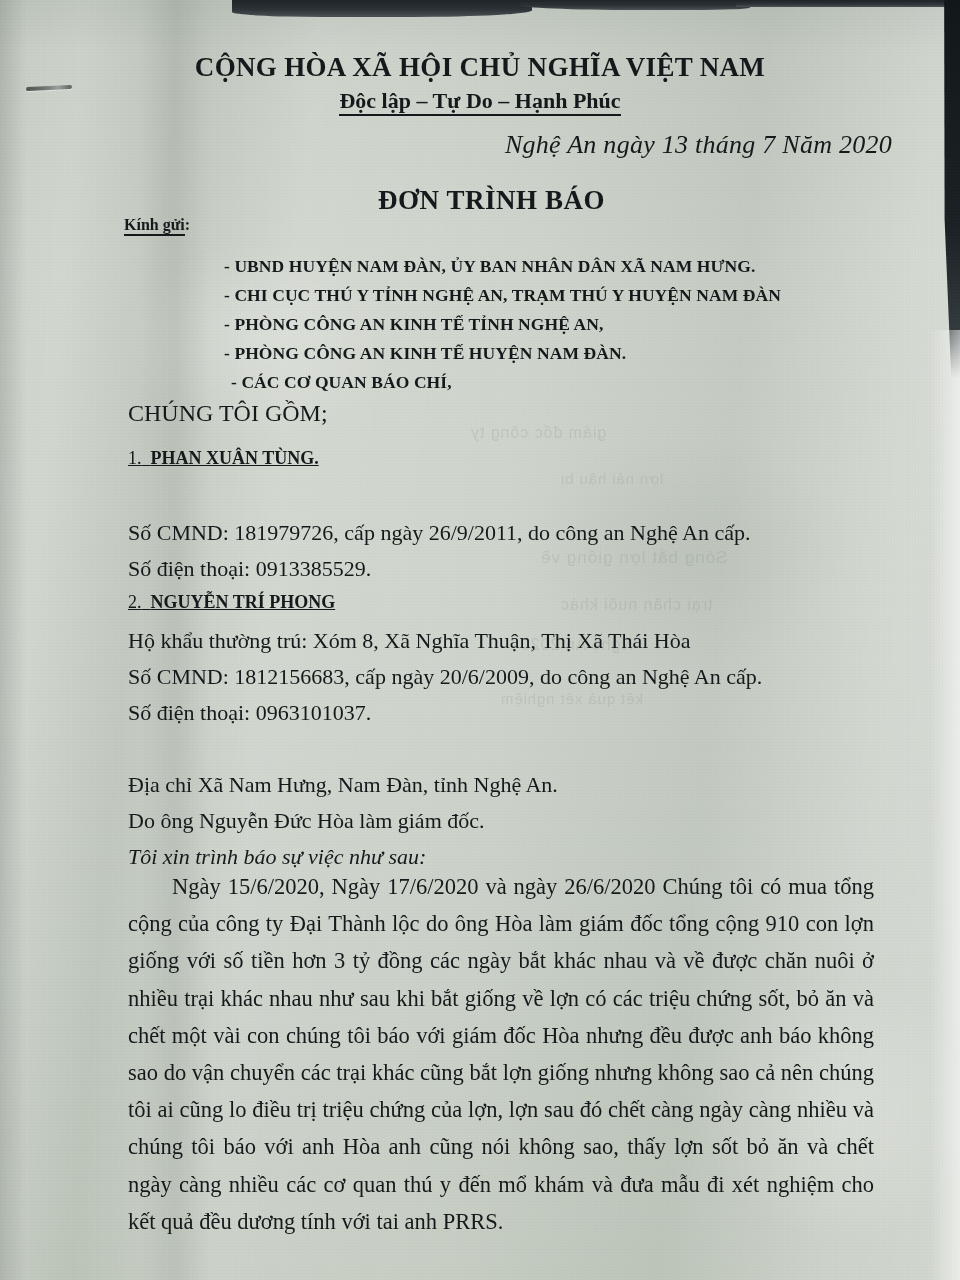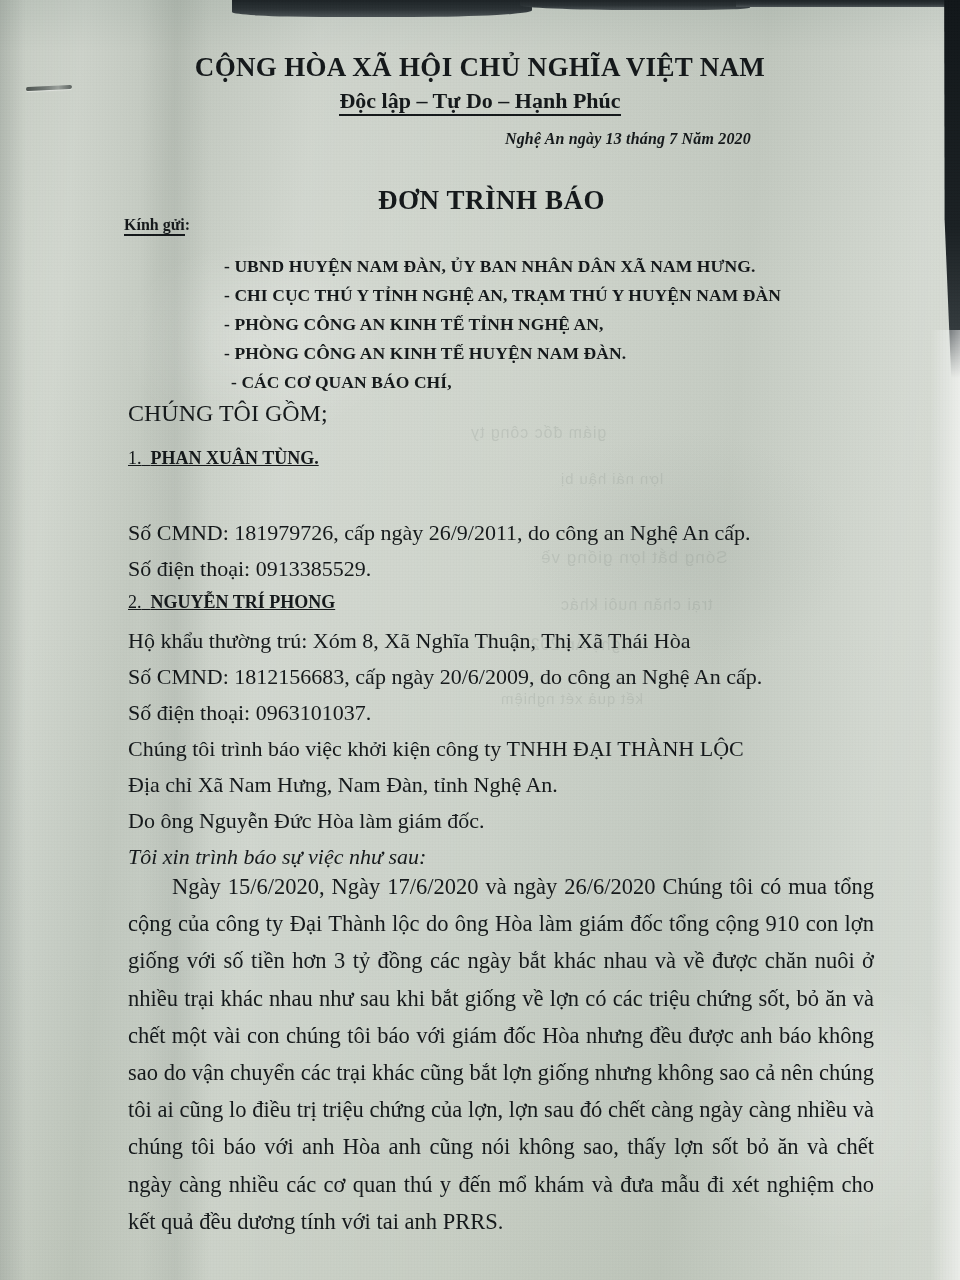--- a/index.html
+++ b/index.html
@@ -136,23 +136,22 @@
   .motto {
     left: 0; right: 0;
     text-align: center;
     font-weight: 700;
     font-size: 22px;
   }
   .motto span { border-bottom: 2px solid #14181a; padding-bottom: 1px; }
 
   .datestamp {
     font-style: italic;
-    font-size: 16px;
+    font-size: 26px;
     letter-spacing: .01em;
-    font-weight: bold;
   }
 
   .doctitle {
     left: 0; right: 0;
     text-align: center;
     font-weight: 700;
     font-size: 27px;
     letter-spacing: .02em;
     padding-left: 23px;
   }
@@ -258,21 +257,20 @@
     <div class="tline detail" style="left:128px; top:556px;">Số điện thoại: 0913385529.</div>
 
     <div class="tline personname" style="left:128px; top:592px;">
       <span class="num">2.</span>&nbsp;
       <span>NGUYỄN TRÍ PHONG</span>
     </div>
     <div class="tline detail" style="left:128px; top:628px;">Hộ khẩu thường trú: Xóm 8, Xã Nghĩa Thuận, Thị Xã Thái Hòa</div>
     <div class="tline detail" style="left:128px; top:664px;"> Số CMND: 1812156683, cấp ngày 20/6/2009, do công an Nghệ An cấp.</div>
     <div class="tline detail" style="left:128px; top:700px;">Số điện thoại: 0963101037.</div>
 
-    <div class="tline claim" style="left:128px; top:736px;">Chúng tôi trình báo việc khởi kiện công ty TNHH ĐẠI THÀNH LỘC</div>
     <div class="tline claim" style="left:128px; top:772px;">Địa chỉ Xã Nam Hưng, Nam Đàn, tỉnh Nghệ An.</div>
     <div class="tline claim" style="left:128px; top:808px;">Do ông Nguyễn Đức Hòa làm giám đốc.</div>
 
     <div class="tline leadin" style="left:128px; top:844px;">Tôi xin trình báo sự việc như sau:</div>
 
     <div id="body-para">Ngày 15/6/2020, Ngày 17/6/2020 và ngày 26/6/2020 Chúng tôi có mua tổng cộng của công ty Đại Thành lộc do ông Hòa làm giám đốc tổng cộng 910 con lợn giống với số tiền hơn 3 tỷ đồng các ngày bắt khác nhau và về được chăn nuôi ở nhiều trại khác nhau như sau khi bắt giống về lợn có các triệu chứng sốt, bỏ ăn và chết một vài con chúng tôi báo với giám đốc Hòa nhưng đều được anh báo không sao do vận chuyển các trại khác cũng bắt lợn giống nhưng không sao cả nên chúng tôi ai cũng lo điều trị triệu chứng của lợn, lợn sau đó chết càng ngày càng nhiều và chúng tôi báo với anh Hòa anh cũng nói không sao, thấy lợn sốt bỏ ăn và chết ngày càng nhiều các cơ quan thú y đến mổ khám và đưa mẫu đi xét nghiệm cho kết quả đều dương tính với tai anh PRRS.</div>
 
   </div>
 
   <div id="grain"></div>

